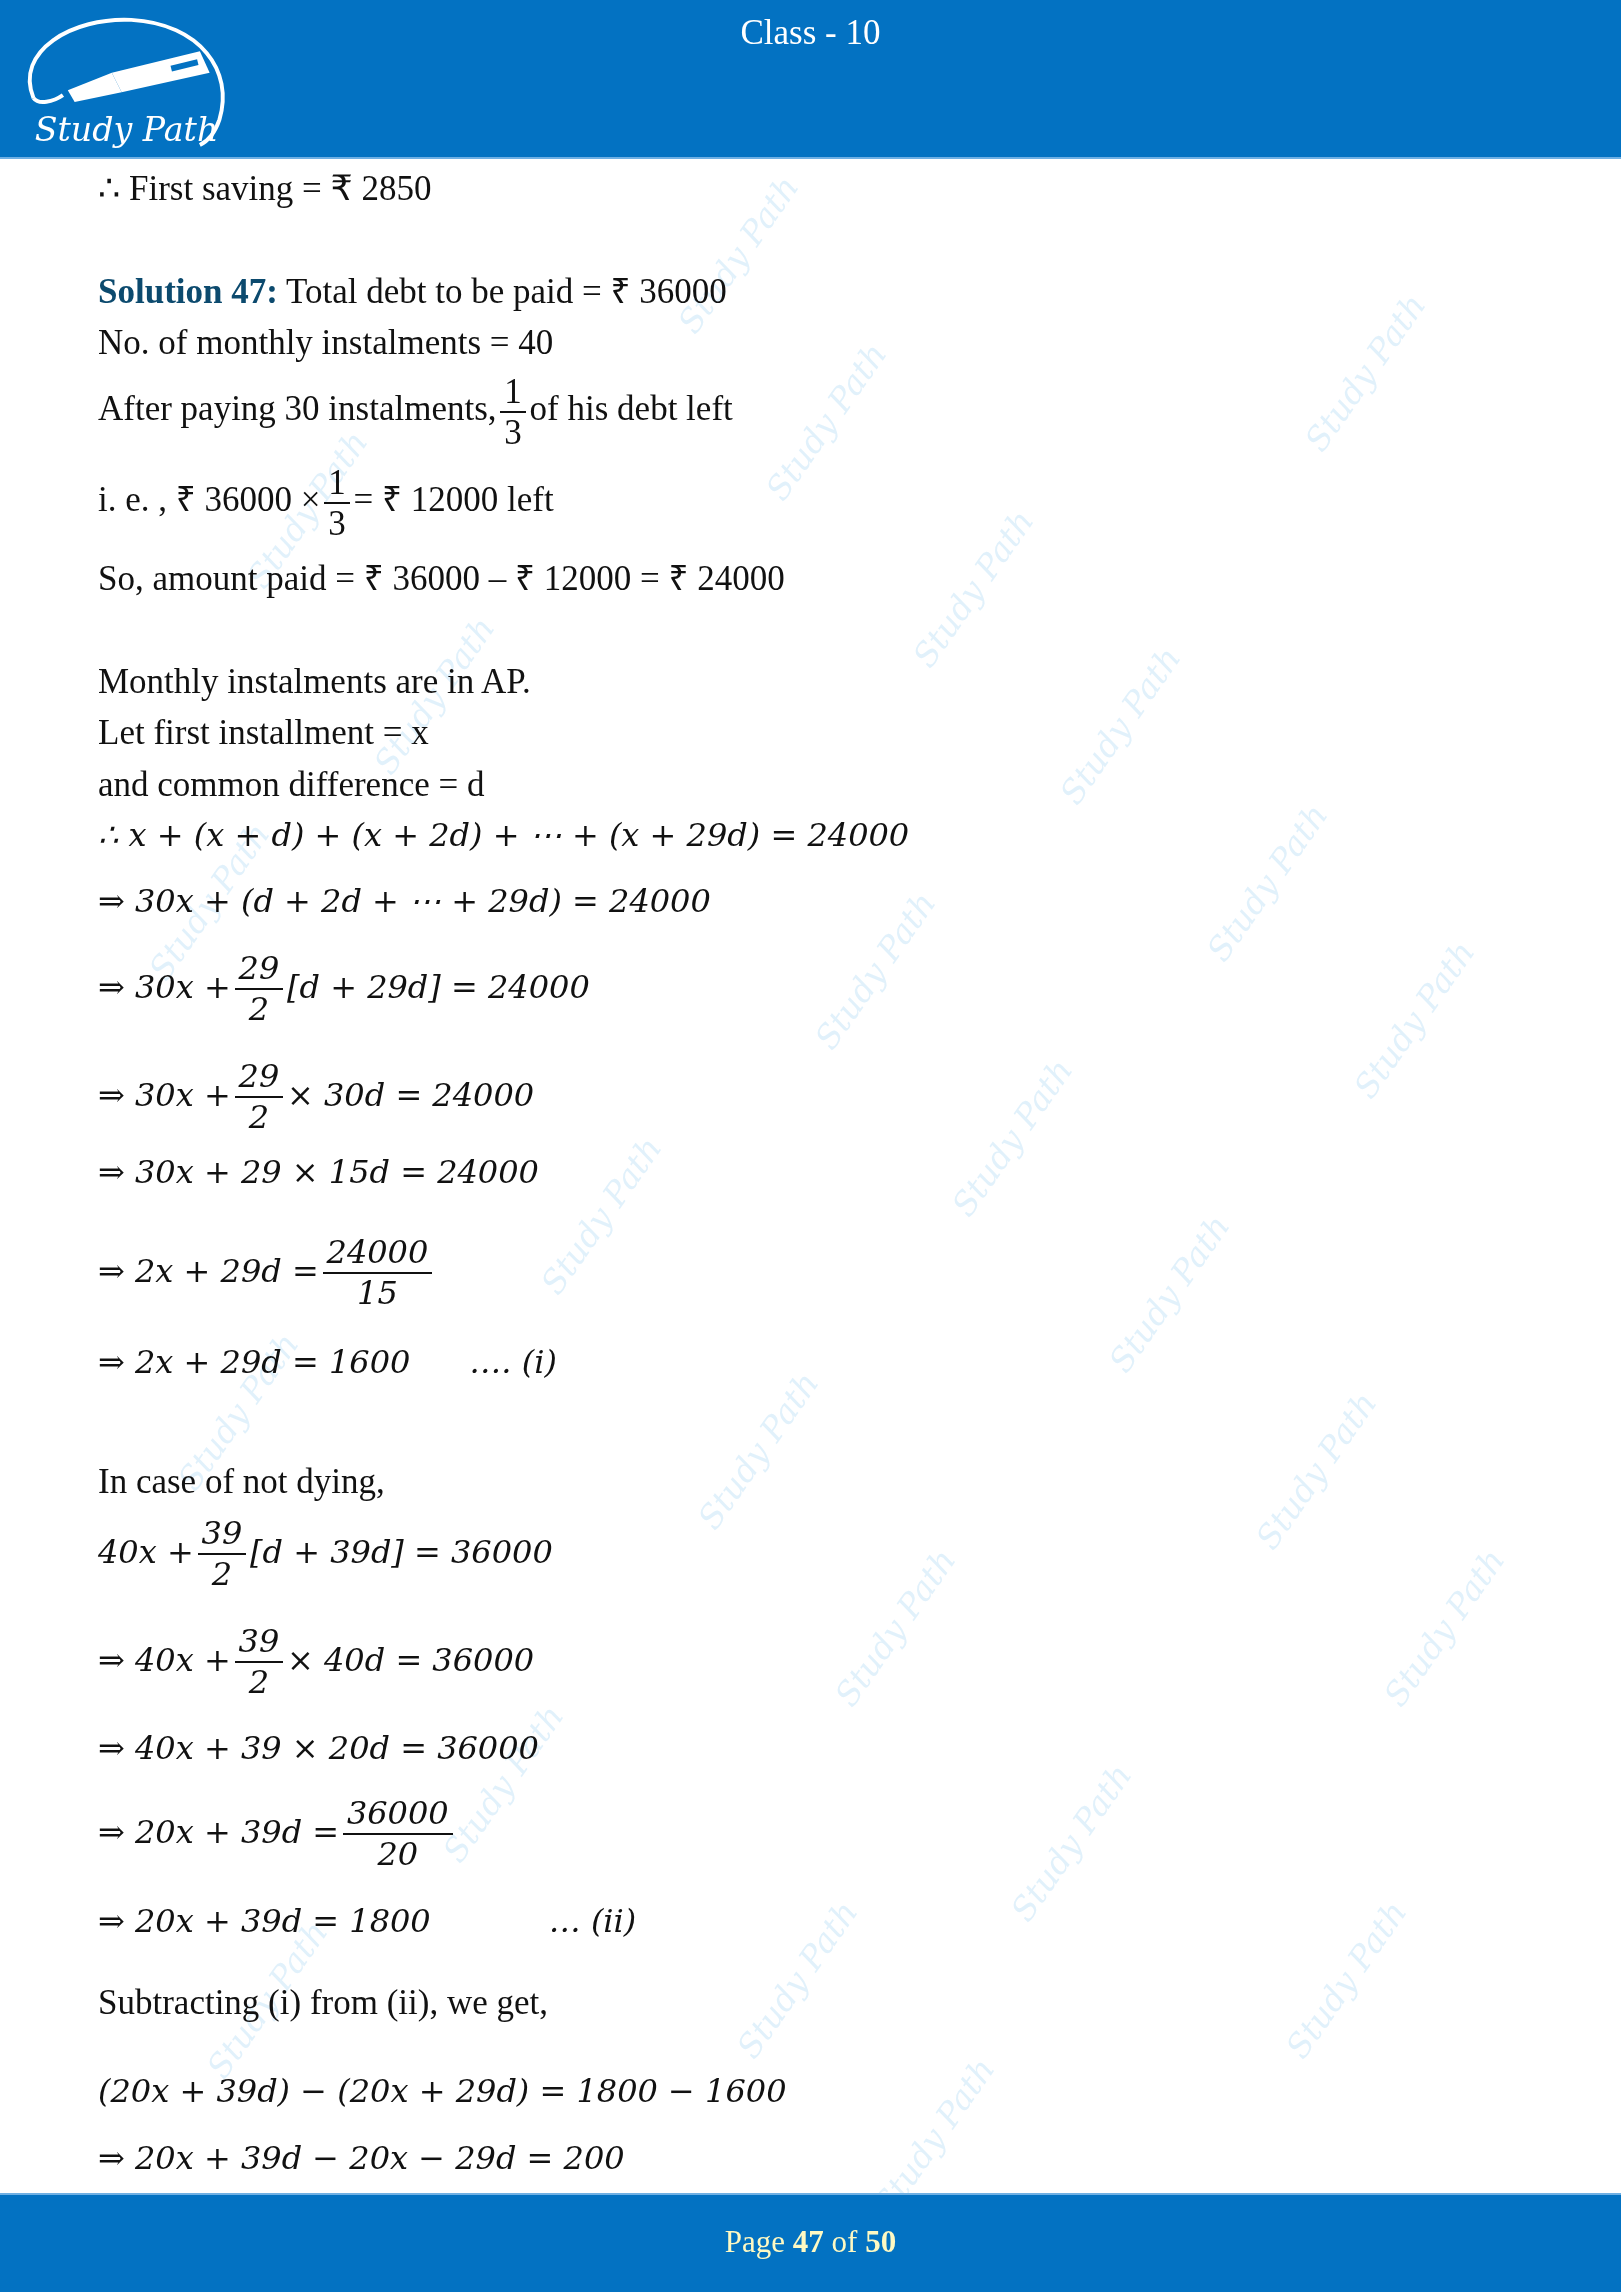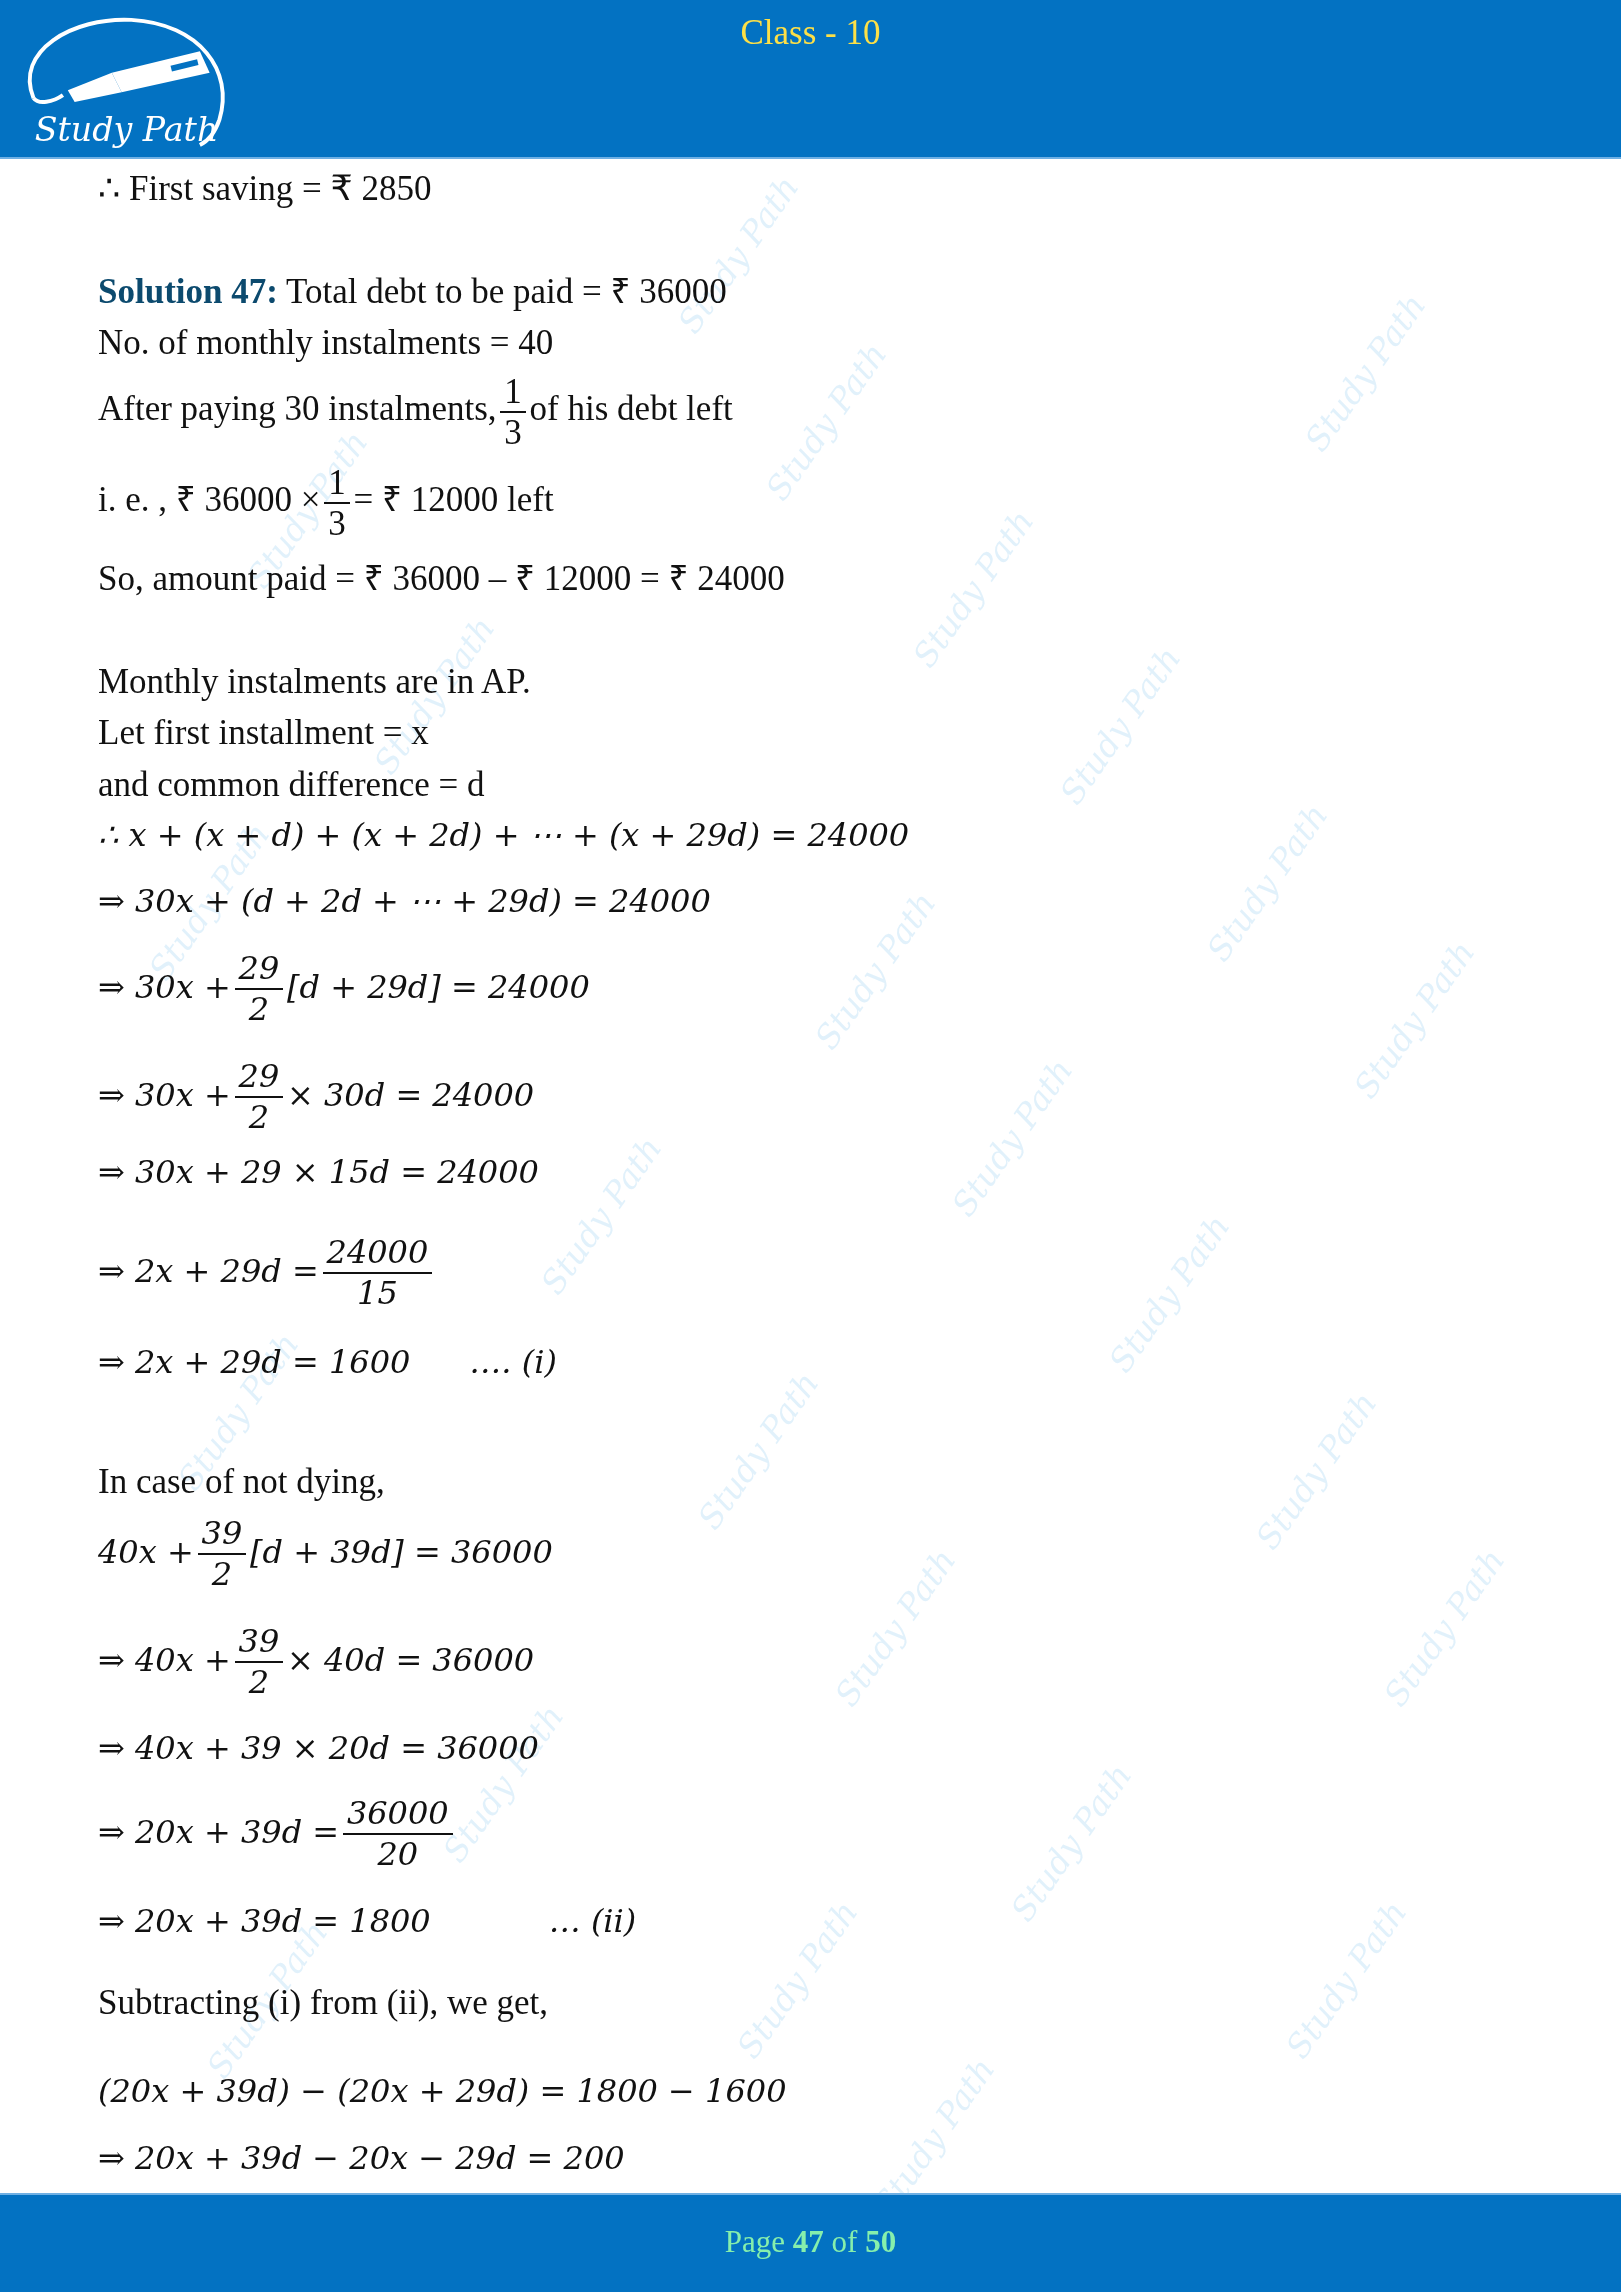--- a/index.html
+++ b/index.html
@@ -9,30 +9,30 @@
       font-family: "DejaVu Serif", serif;
       color: #111;
     }
     .header {
       position: absolute; left: 0; top: 0; width: 1621px; height: 157px;
       background: #0372c2; border-bottom: 2.9px solid #6fb0e4;
     }
     .logo { position: absolute; left: 13.7px; top: 11.8px; width: 225px; height: 139px; }
     .header-titles {
       position: absolute; left: 0; top: 9.8px; width: 1621px; text-align: center;
-      color: #fde047; font-family: "Liberation Serif", serif; font-size: 35px; line-height: 45px;
+      color: #ffffff; font-family: "Liberation Serif", serif; font-size: 35px; line-height: 45px;
     }
     .header-titles div { padding-left: 0; }
     .footer {
       position: absolute; left: 0; top: 2193px; width: 1621px; height: 100px;
       background: #0372c2; border-top: 2.9px solid #6fb0e4;
     }
     .footer-text {
       position: absolute; left: 0; width: 1621px; top: 29px; text-align: center;
-      color: #86efac; font-family: "Liberation Serif", serif; font-size: 31px;
+      color: #fef9c3; font-family: "Liberation Serif", serif; font-size: 31px;
     }
     .footer-text b { font-weight: bold; }
     .watermark-layer { position: absolute; left: 0; top: 157px; width: 1621px; height: 2036px; pointer-events: none; overflow: hidden; }
     .wm {
       position: absolute; color: rgba(120, 190, 235, 0.22);
       font-family: "DejaVu Serif", serif; font-style: italic; font-size: 33px;
       transform: rotate(-55deg); white-space: nowrap;
     }
     .content {
       position: absolute; left: 98px; top: 0; width: 1421px;

